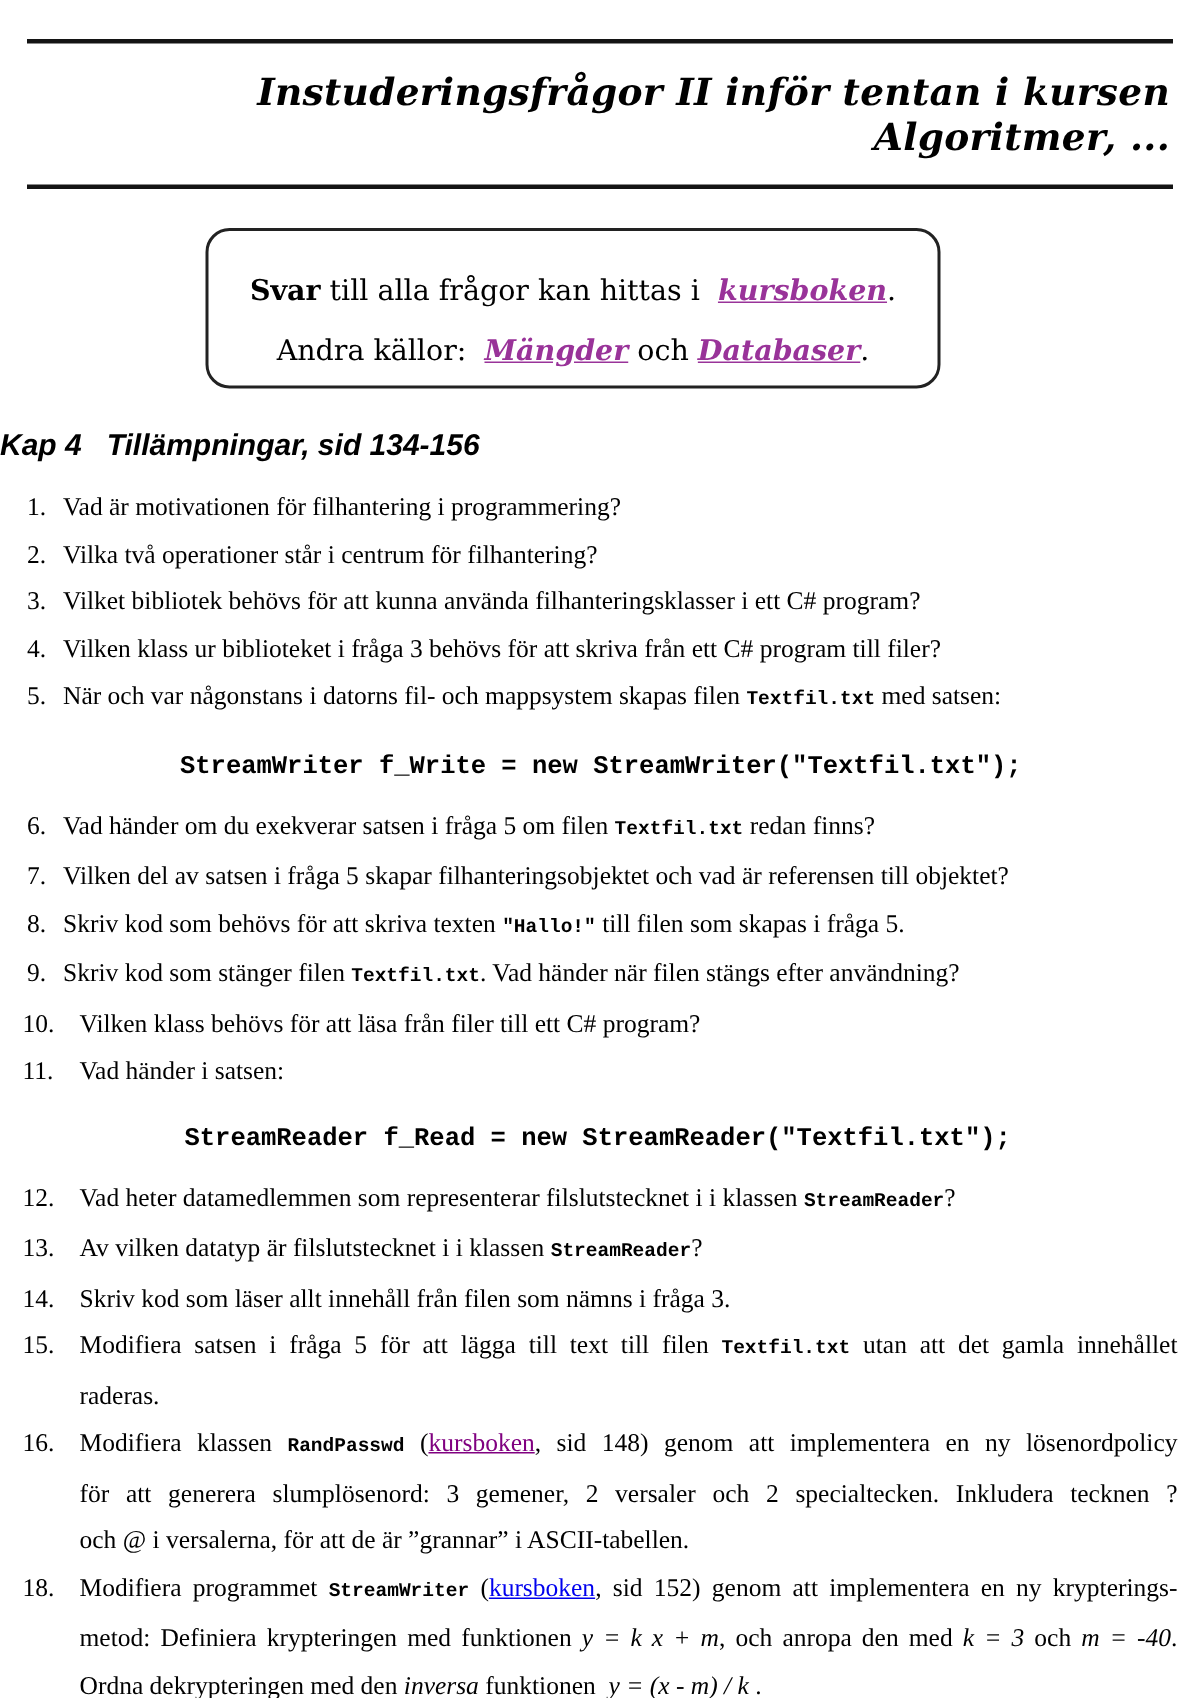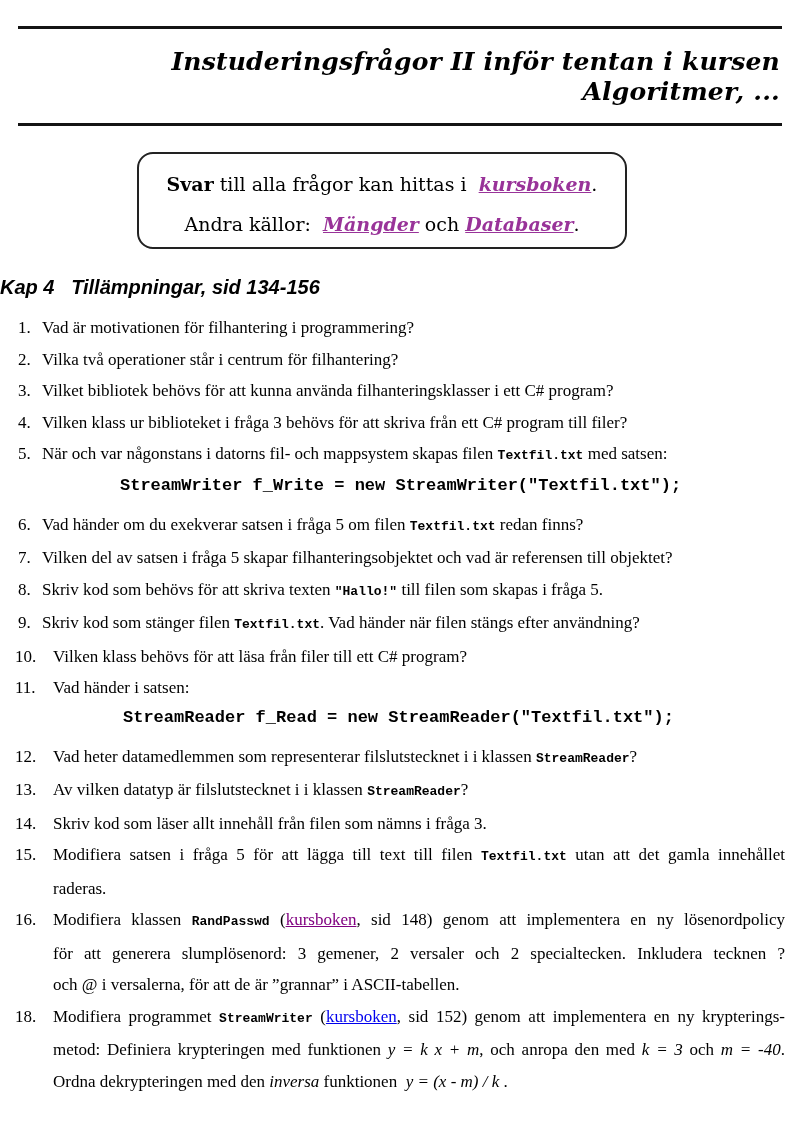--- a/index.html
+++ b/index.html
@@ -22,21 +22,21 @@
     text-align: right;
     margin: 18px 20px 16px 20px;
     letter-spacing: 0.2px;
   }
   .answer-box {
     box-sizing: border-box;
     width: 490px;
     margin: 26px 0 0 137px;
     border: 2px solid #222222;
     border-radius: 16px;
-    padding: 10px 18px 3px 18px;
+    padding: 20px 18px 3px 18px;
   }
   .box-line {
     font-family: "DejaVu Serif", serif;
     font-size: 19px; line-height: 40px;
     text-align: center;
     white-space: pre-wrap;
   }
   .boxlink {
     color: var(--link-box, #993399);
     font-weight: bold; font-style: italic;
@@ -76,20 +76,21 @@
   .link { text-decoration: underline; cursor: pointer; }
   .link.purple { color: var(--link-visited, #800080); }
   .link.blue { color: var(--link-unvisited, #0000EE); }
   .codeline {
     font-family: "Liberation Mono", "DejaVu Sans Mono", monospace;
     font-weight: bold;
     font-size: 17px; line-height: 28px;
     margin-left: 78px;
     margin-bottom: 9px;
     white-space: pre;
+    margin-top: 16px;
   }
   .two .codeline { margin-left: 70px; }
   .plain { }
 </style>
 </head>
 <body>
 
 <div class="rule rule-top"></div>
 
 <h1 class="title">Instuderingsfrågor II inför tentan i kursen Algoritmer, ...</h1>

